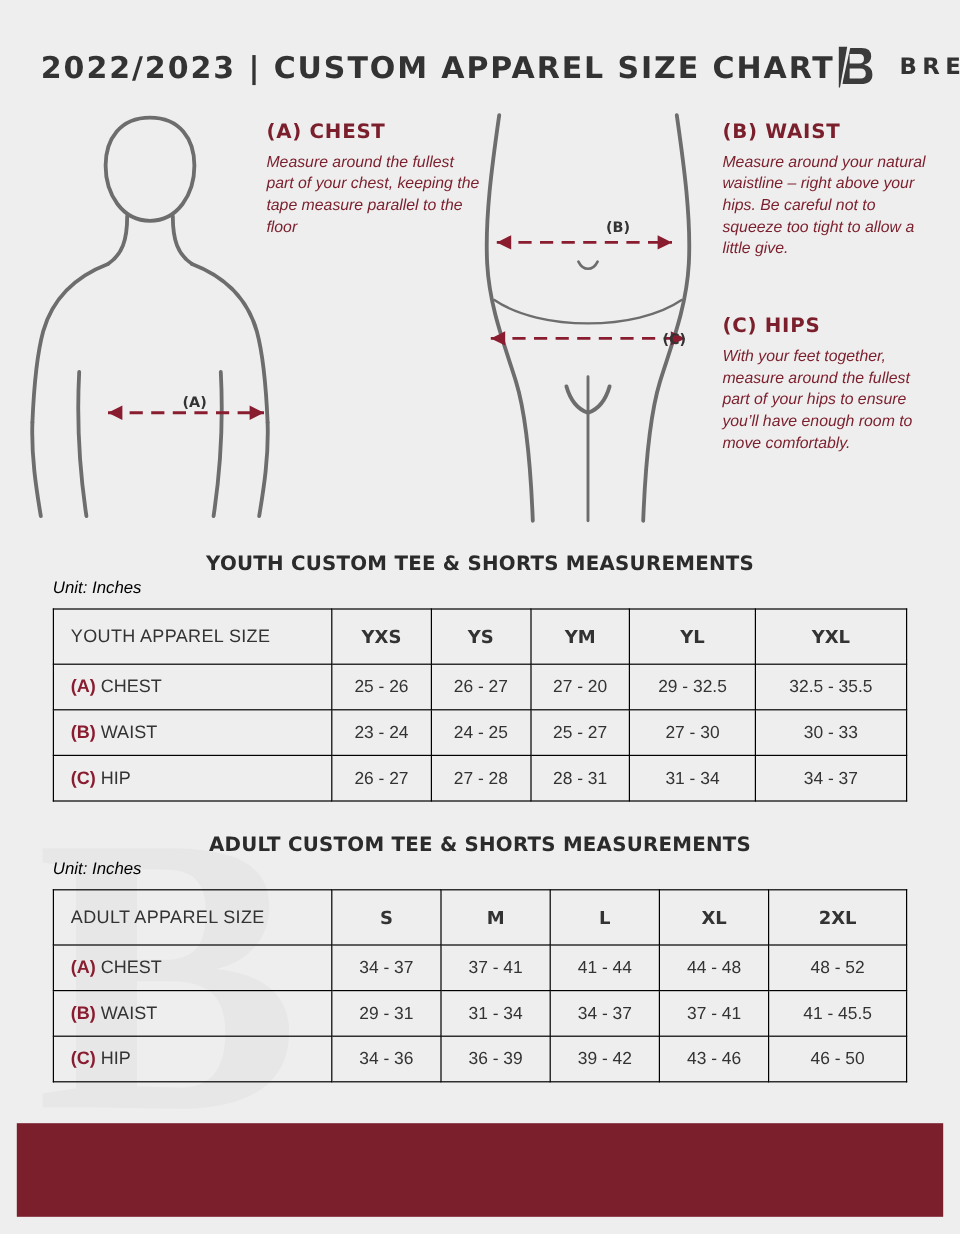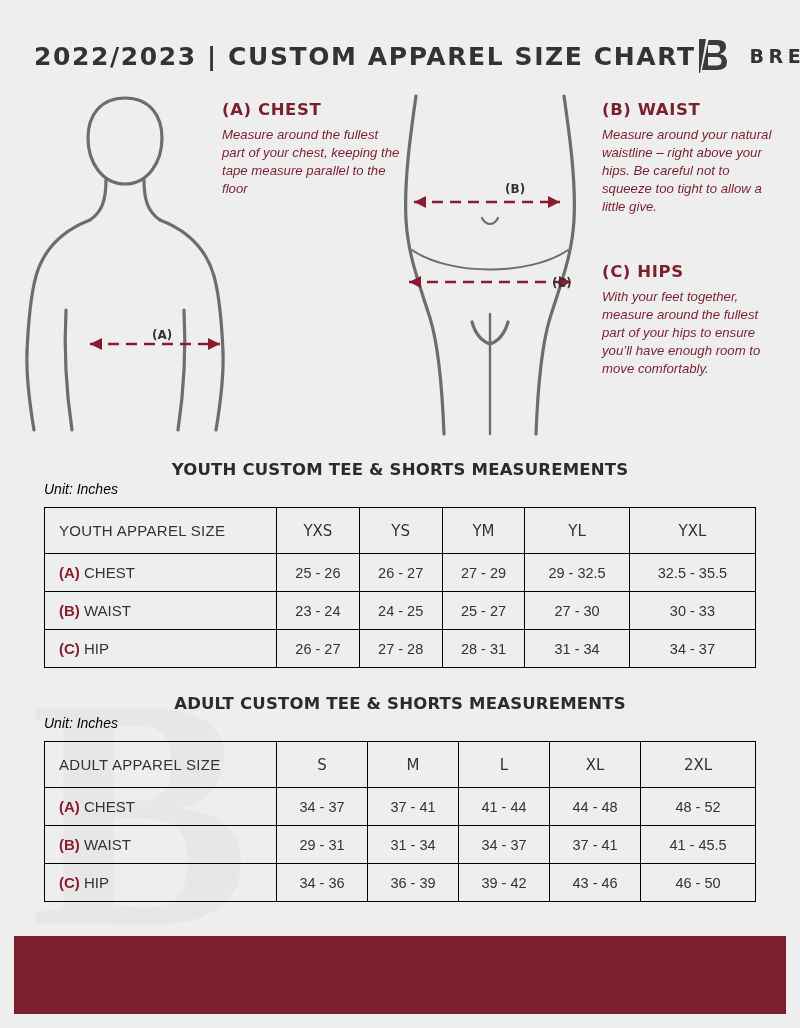--- a/index.html
+++ b/index.html
@@ -142,21 +142,21 @@
   table td, table th {
     border: 1px solid #000000;
     height: 38px;
     text-align: center;
     font-size: 14.5px;
     color: #333;
     font-weight: normal;
   }
   thead th {
     font-family: "DejaVu Sans", sans-serif;
-    font-weight: normal;
+    font-weight: bold;
     font-size: 15px;
     height: 46px;
   }
   thead th.row-label {
     text-align: left;
     padding-left: 14px;
     font-weight: normal;
     font-family: "Liberation Sans", sans-serif;
     font-size: 15px;
     letter-spacing: 0.3px;
@@ -305,21 +305,21 @@
         </tr>
       </thead>
       <tbody>
         <tr>
           <td class="row-label">
             <span class="mark">(A)</span>
             <span>CHEST</span>
           </td>
           <td>25 - 26</td>
           <td>26 - 27</td>
-          <td>27 - 29</td>
+          <td>27 - 20</td>
           <td>29 - 32.5</td>
           <td>32.5 - 35.5</td>
         </tr>
         <tr>
           <td class="row-label">
             <span class="mark">(B)</span>
             <span>WAIST</span>
           </td>
           <td>23 - 24</td>
           <td>24 - 25</td>

